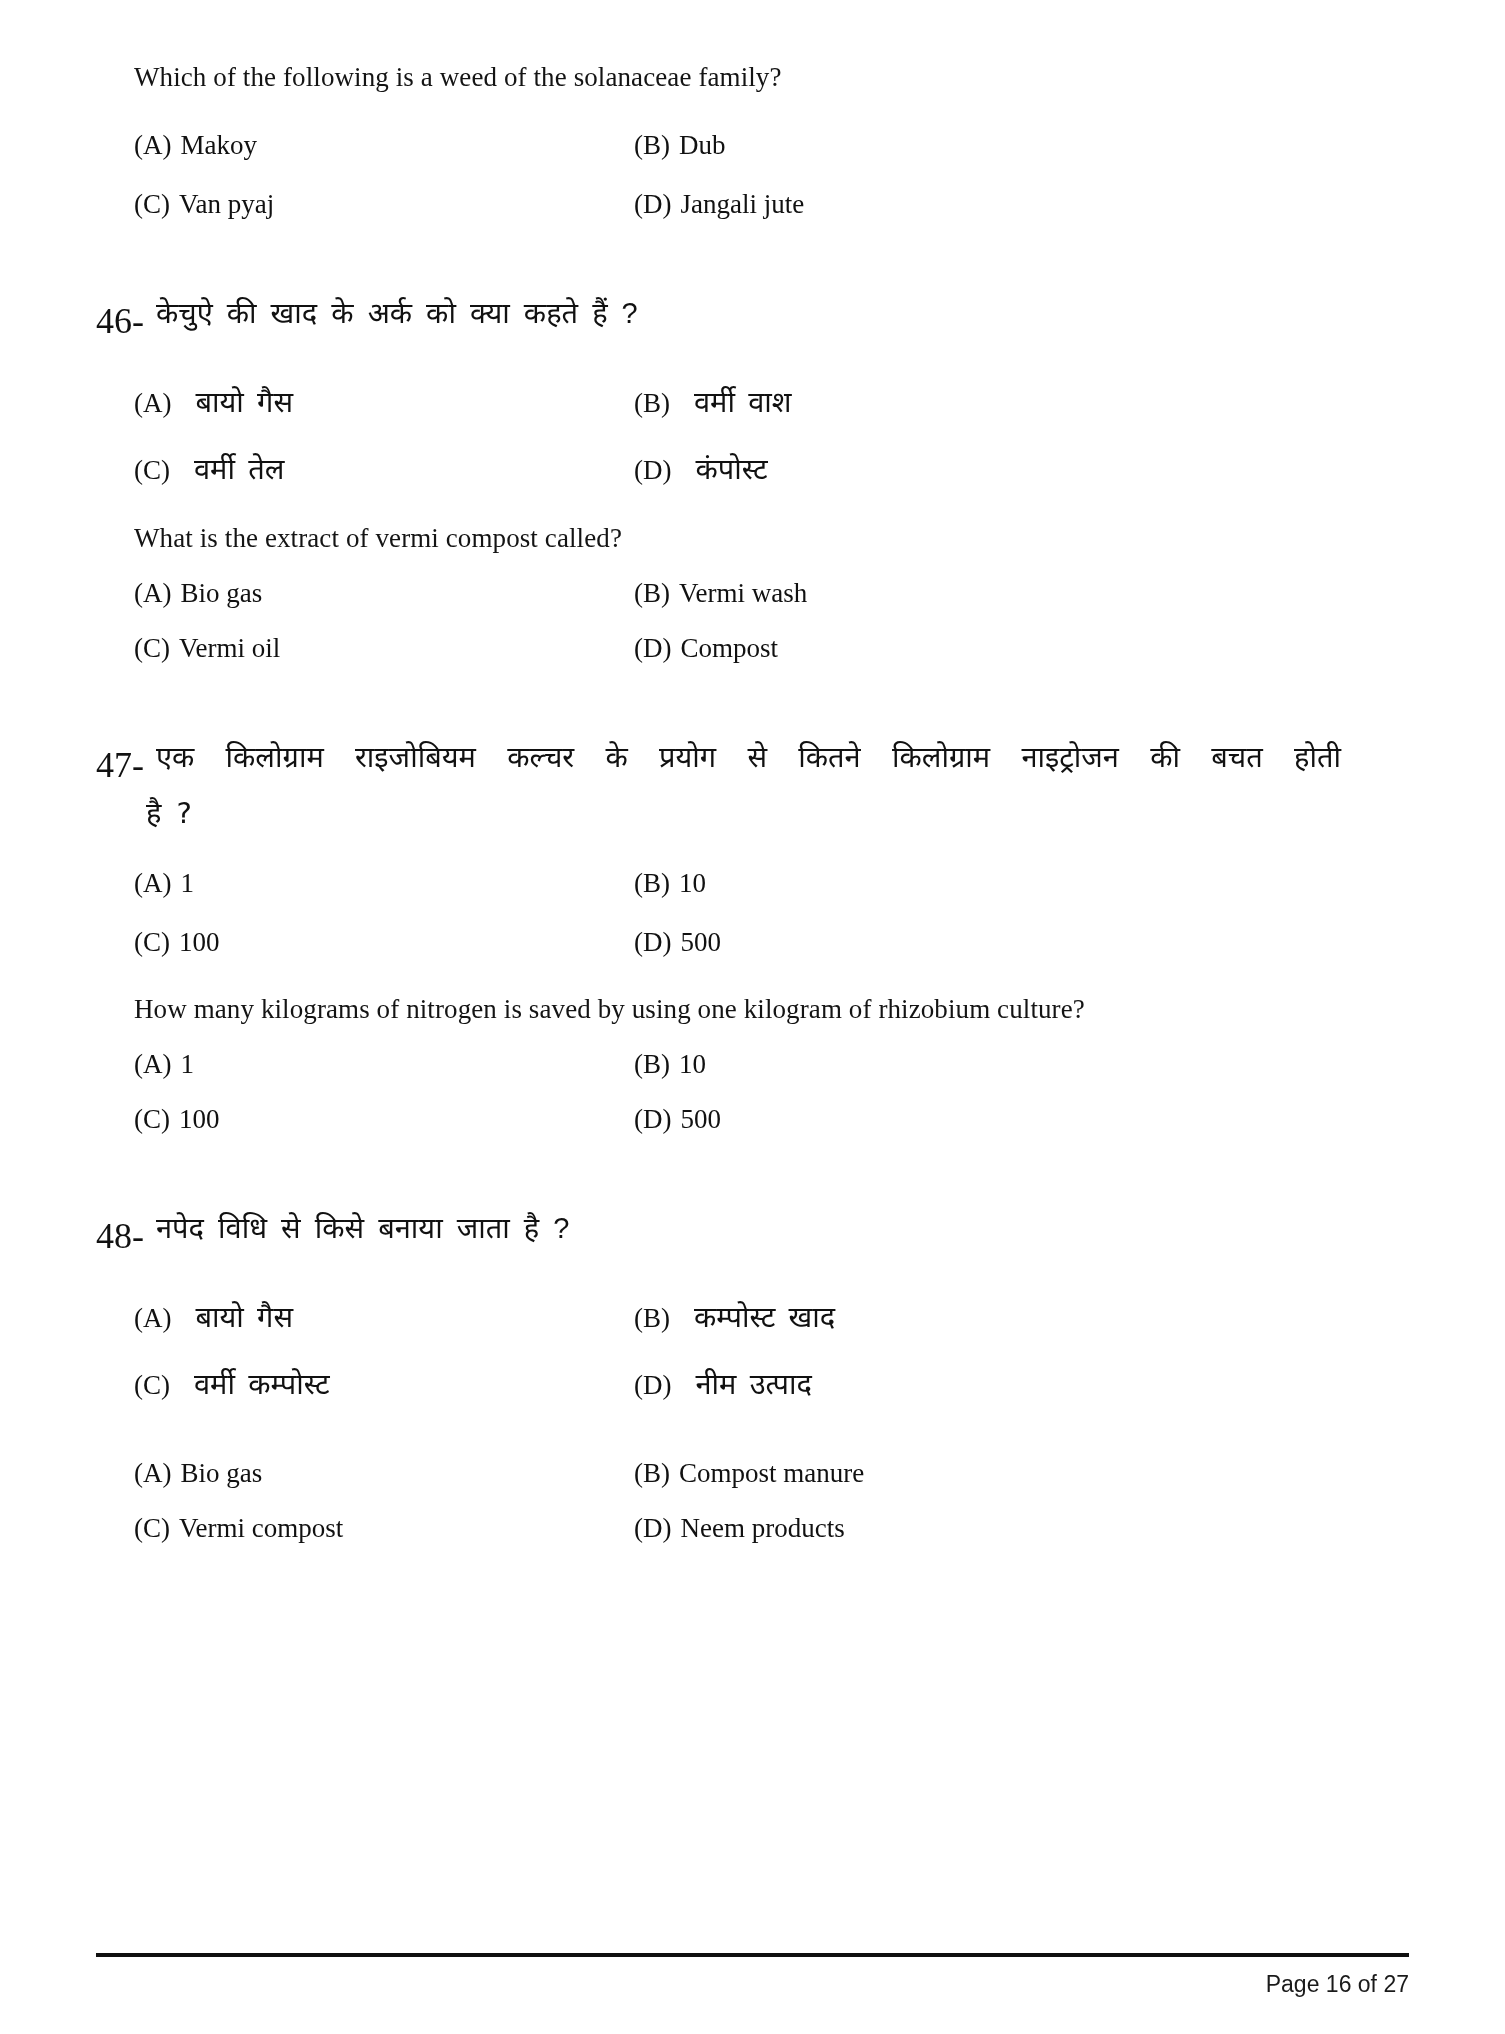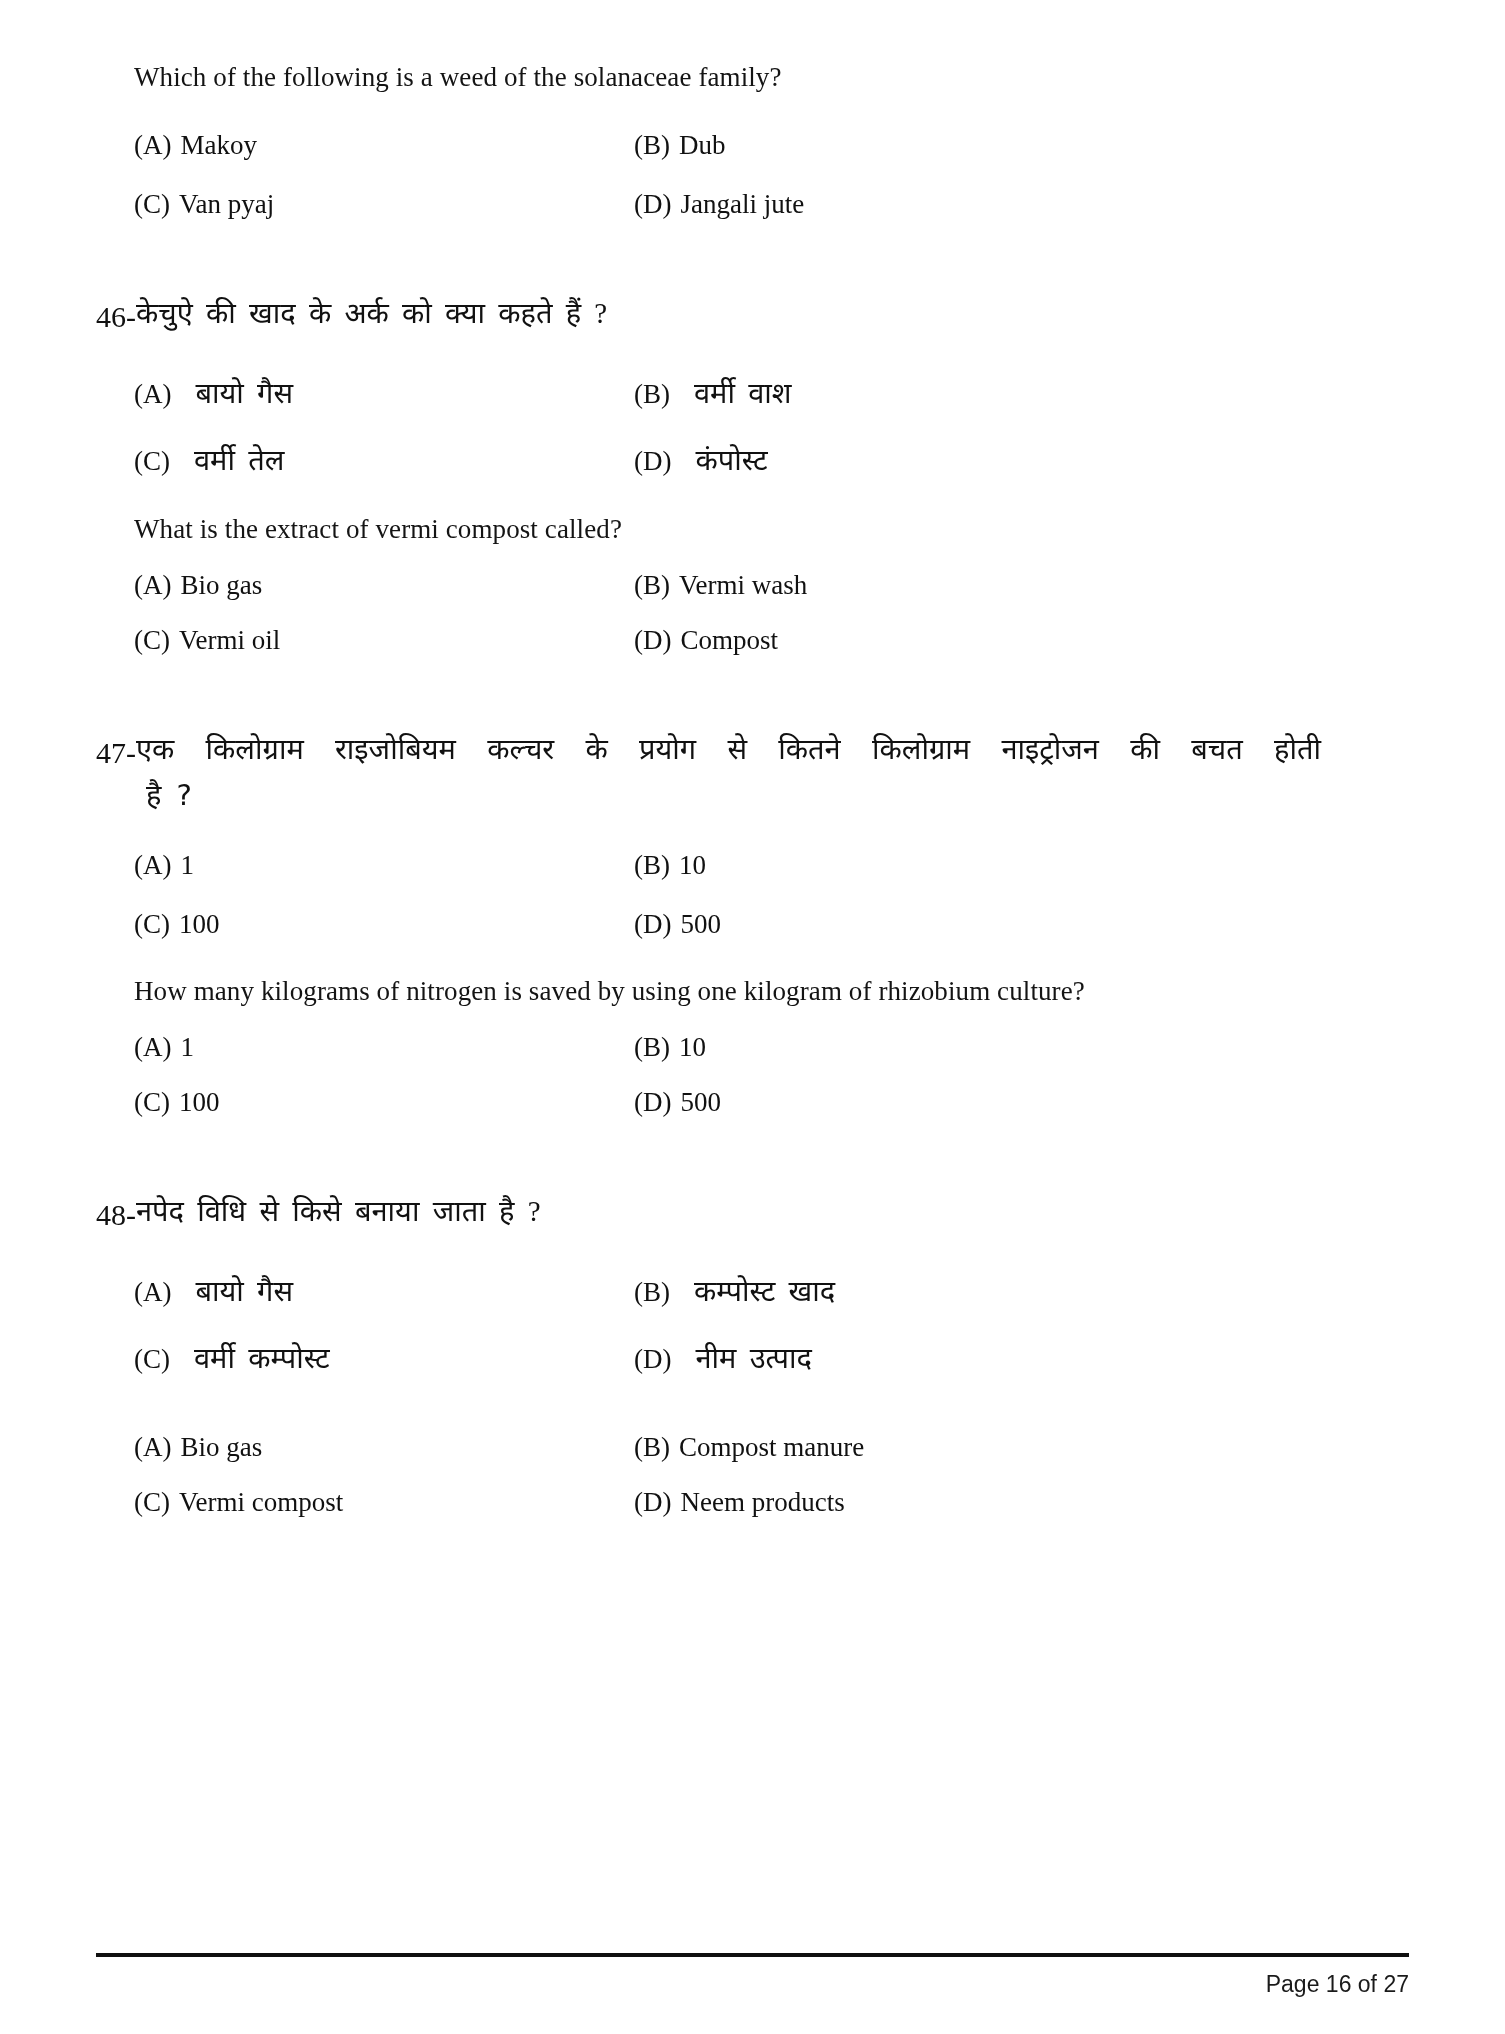--- a/index.html
+++ b/index.html
@@ -35,30 +35,31 @@
   }
 
   
   .q-hi-stem {
     display: flex;
     align-items: flex-start;
     margin-left: 0px;
   }
   .q-hi-num {
     font-family: "Liberation Serif", "DejaVu Serif", serif;
-    font-size: 30px;
+    font-size: 36px;
     line-height: 1.45;
     padding-top: 3px;
     white-space: pre;
   }
   .q-hi-text {
-    font-family: Liberation Serif, serif;
+    font-family: Liberation Sans, sans-serif;
     font-size: 29px;
     line-height: 1.45;
     word-spacing: 6px;
+    margin-left: 12px;
   }
   .q-hi-text.justify {
     width: 1185px;
     text-align: justify;
     text-align-last: justify;
   }
   .q-hi-cont {
     font-family: "DejaVu Sans", "Liberation Sans", sans-serif;
     font-size: 29px;
     line-height: 1.45;

